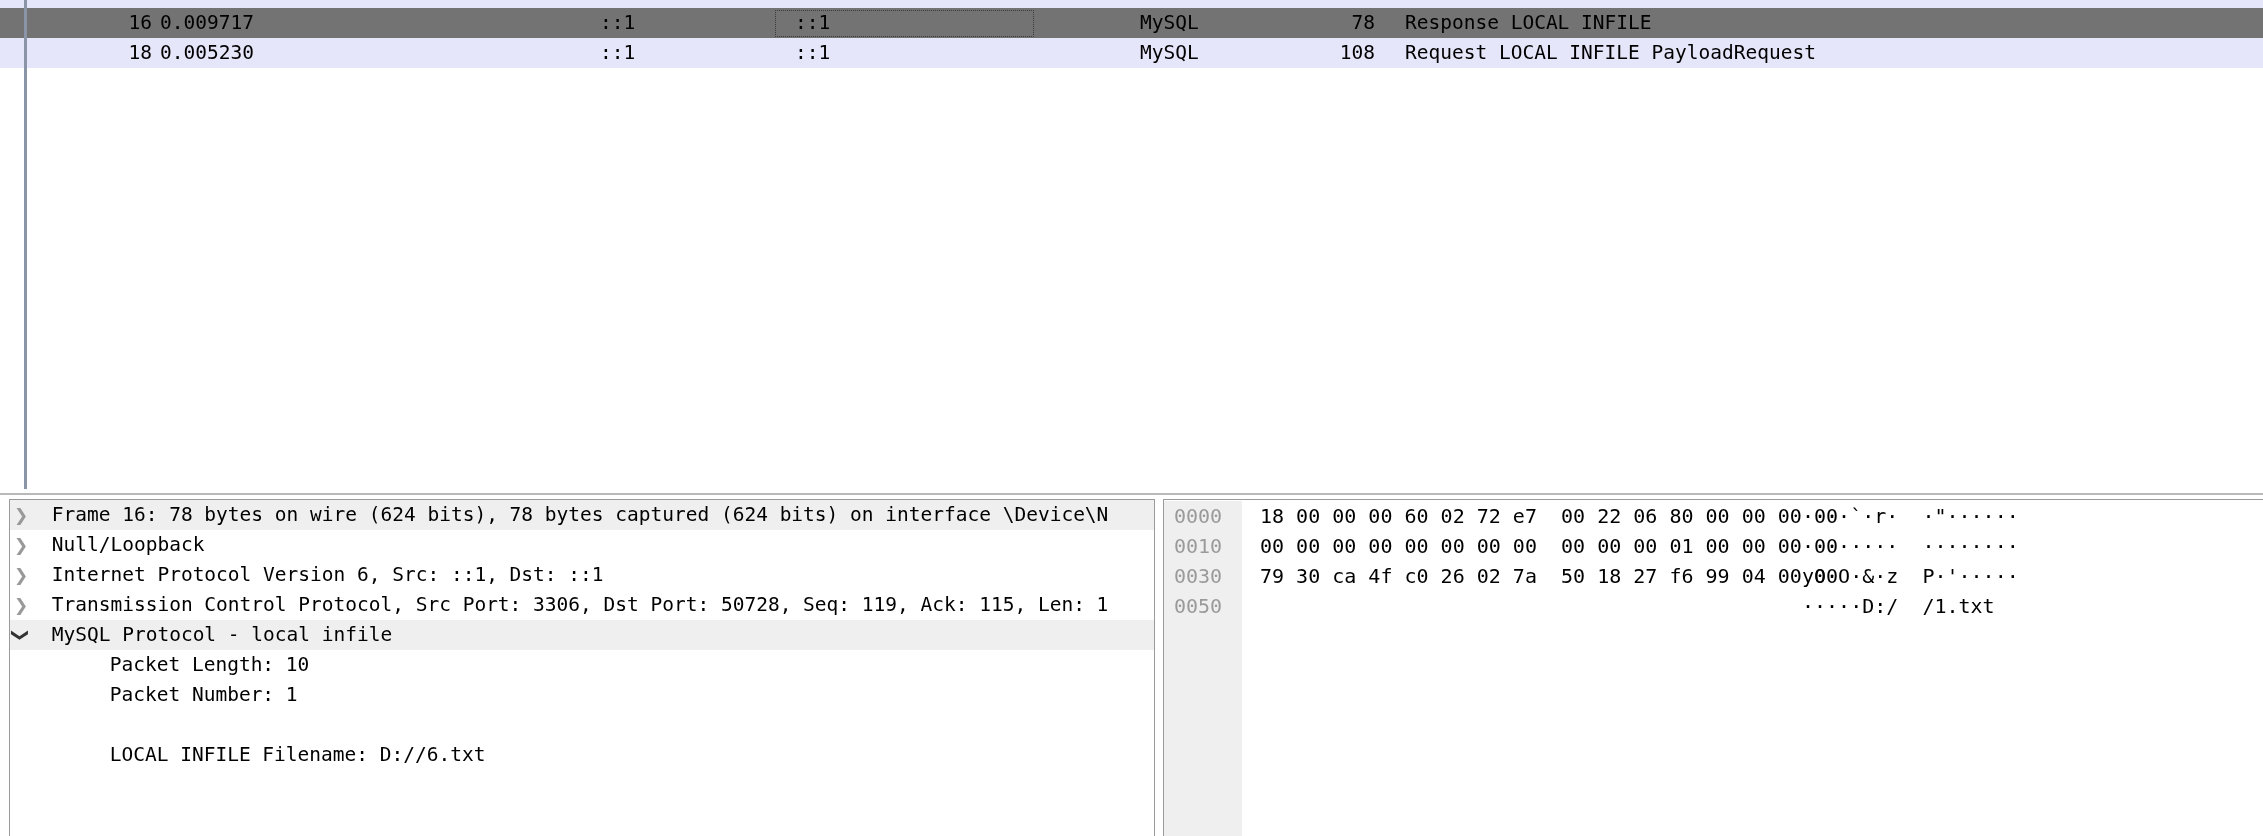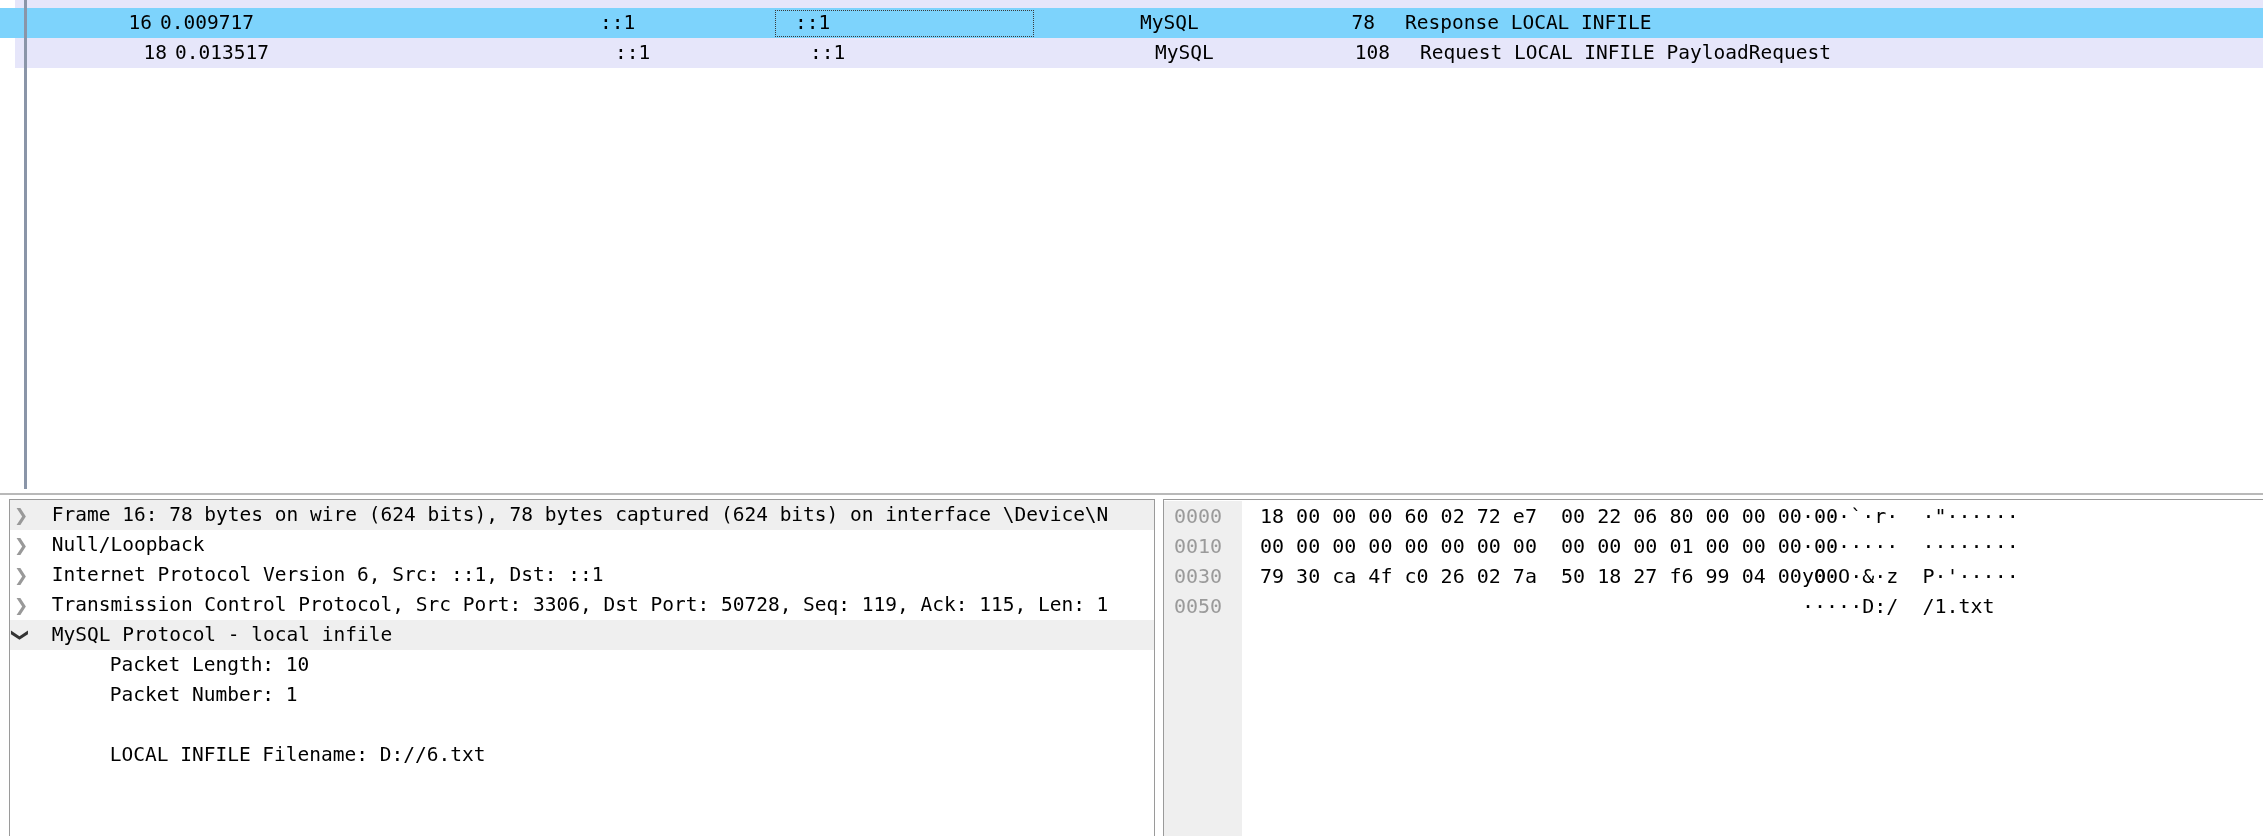--- a/index.html
+++ b/index.html
@@ -51,25 +51,24 @@
   }
 
   .plist-row.partial {
     height: 8px;
     line-height: 30px;
     overflow: hidden;
   }
 
   .plist-row.sel-light {
     background: #e6e6fa;
-    margin-left: 15px;
   }
 
   .plist-row.sel-strong {
-    background: #7dd3fc;
+    background: #737373;
   }
 
   
   .grid-line {
     position: absolute;
     left: 24px;
     top: 0;
     width: 3px;
     height: 100%;
     background: #8a95a8;
@@ -264,21 +263,21 @@
         <span class="cell c-src">::1</span>
         <span class="cell c-dst">::1</span>
         <span class="focus-rect"></span>
         <span class="cell c-proto">MySQL</span>
         <span class="cell c-len">78</span>
         <span class="cell c-info">Response  LOCAL INFILE</span>
       </div>
 
       <div class="plist-row sel-light">
         <span class="cell c-no">18</span>
-        <span class="cell c-time">0.013517</span>
+        <span class="cell c-time">0.005230</span>
         <span class="cell c-src">::1</span>
         <span class="cell c-dst">::1</span>
         <span class="cell c-proto">MySQL</span>
         <span class="cell c-len">108</span>
         <span class="cell c-info">Request LOCAL INFILE PayloadRequest</span>
       </div>
 
     </div>
   </div>
 

